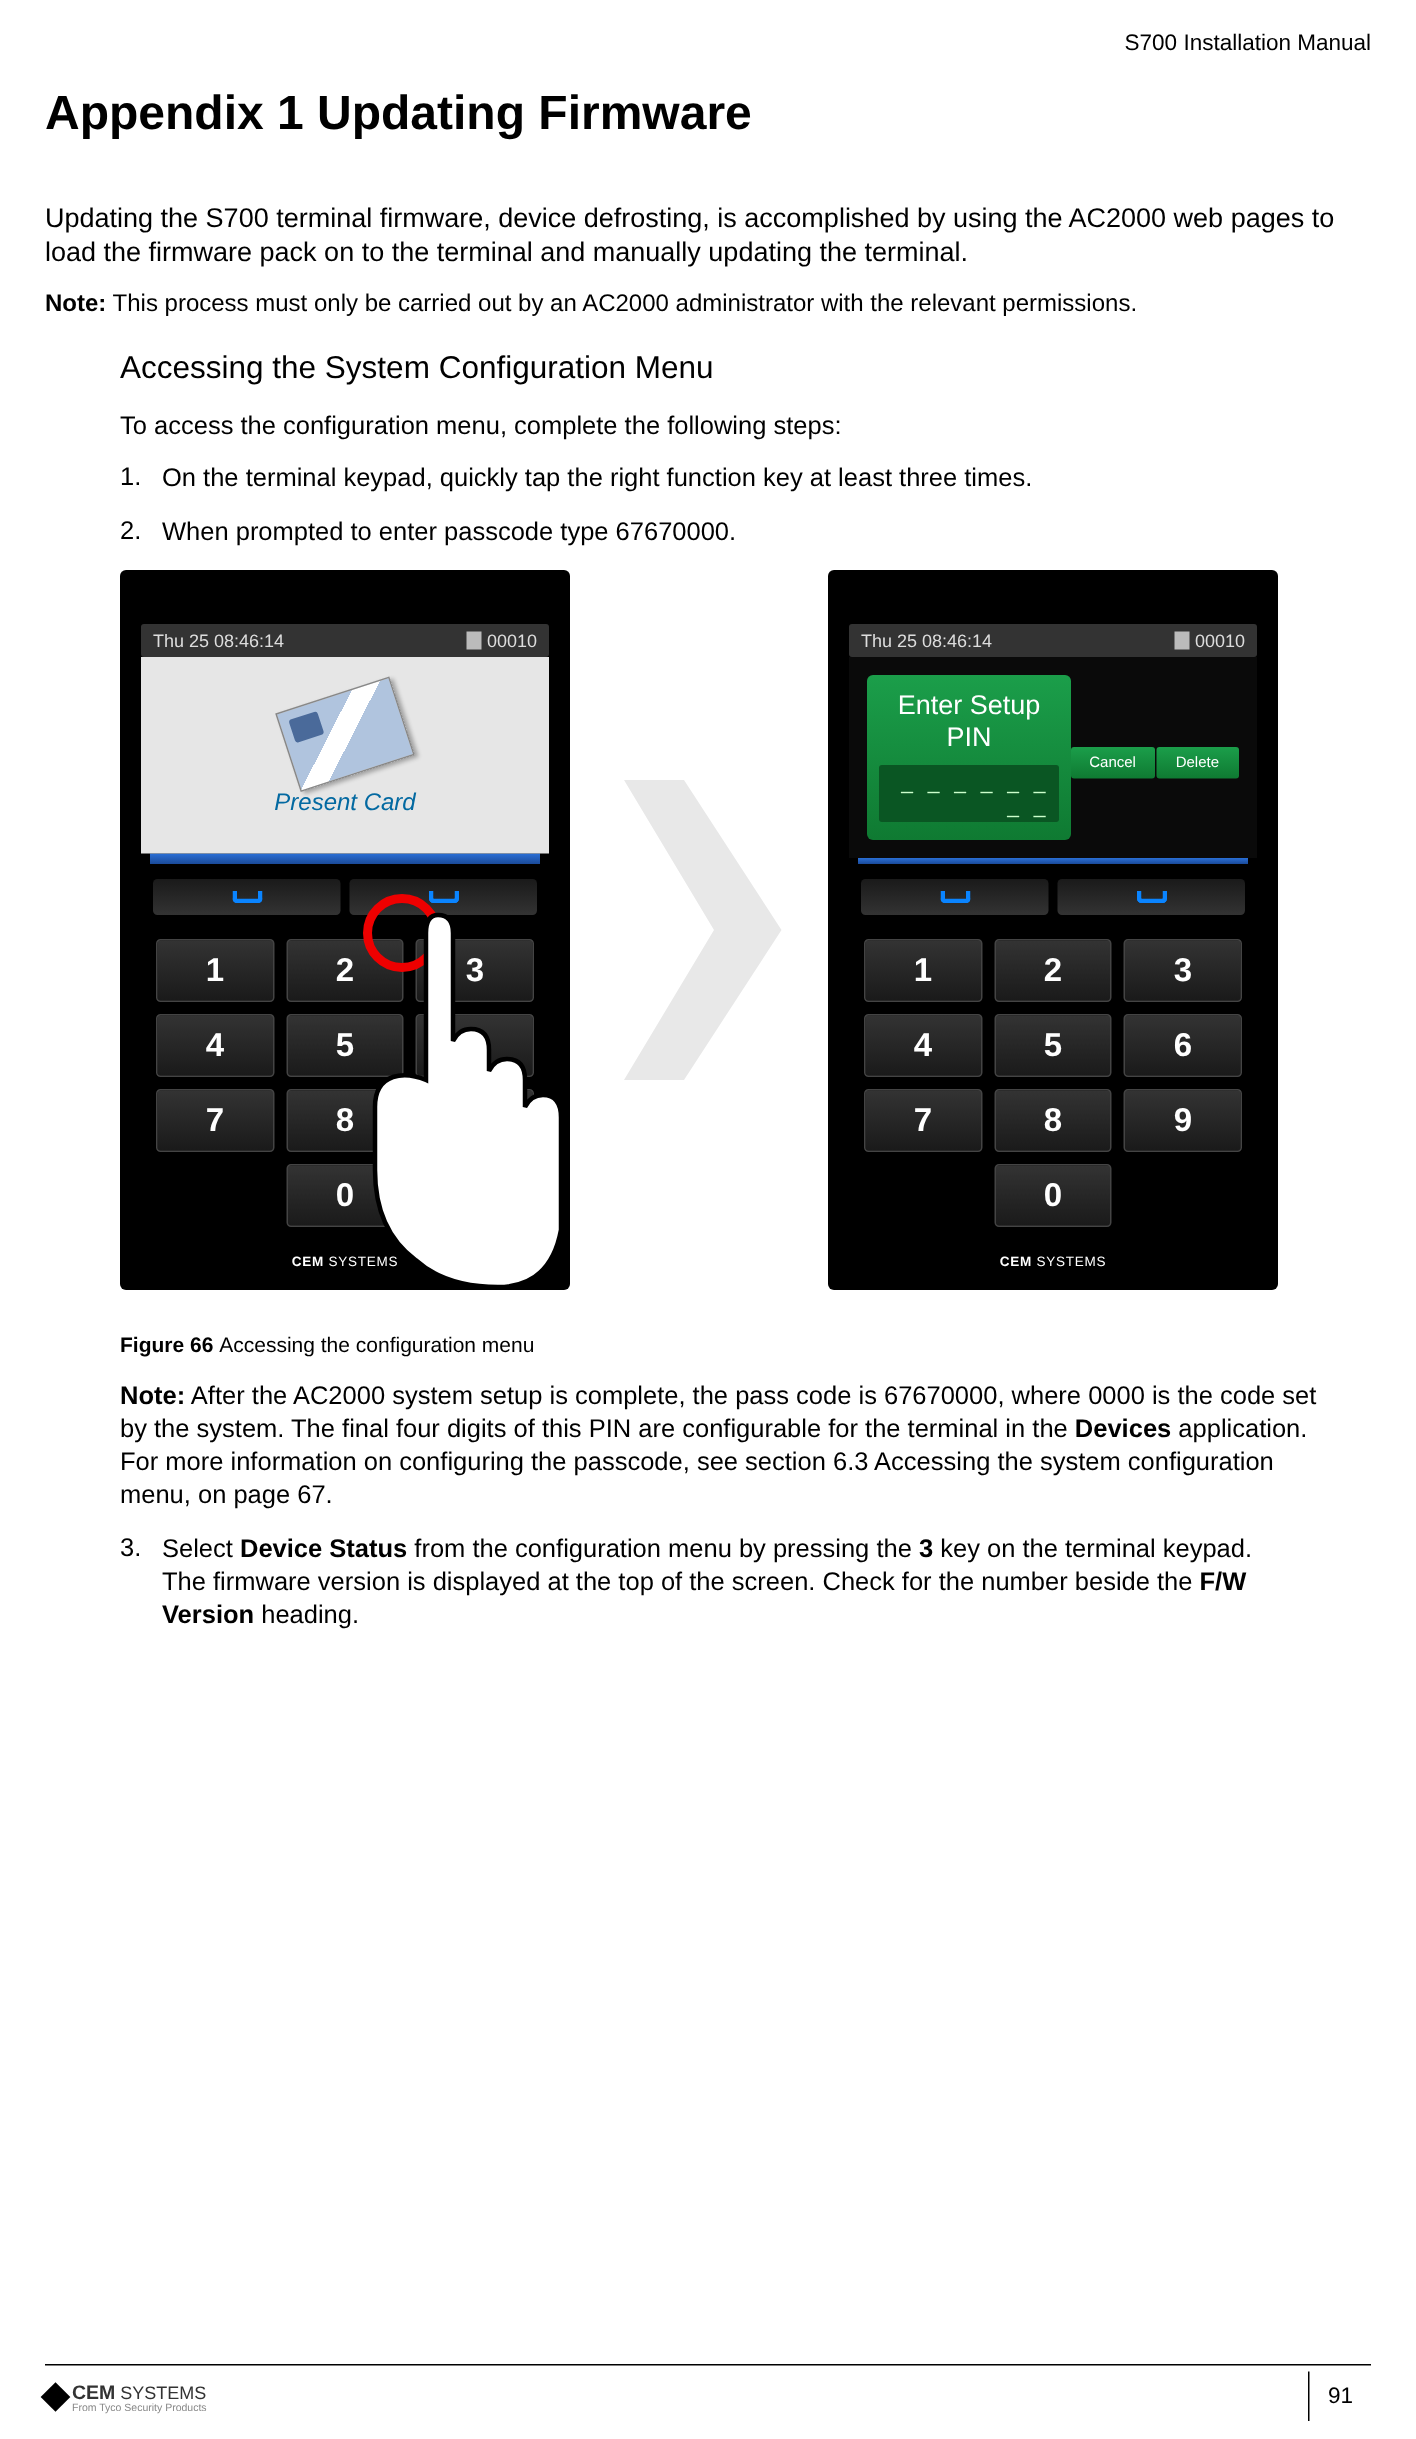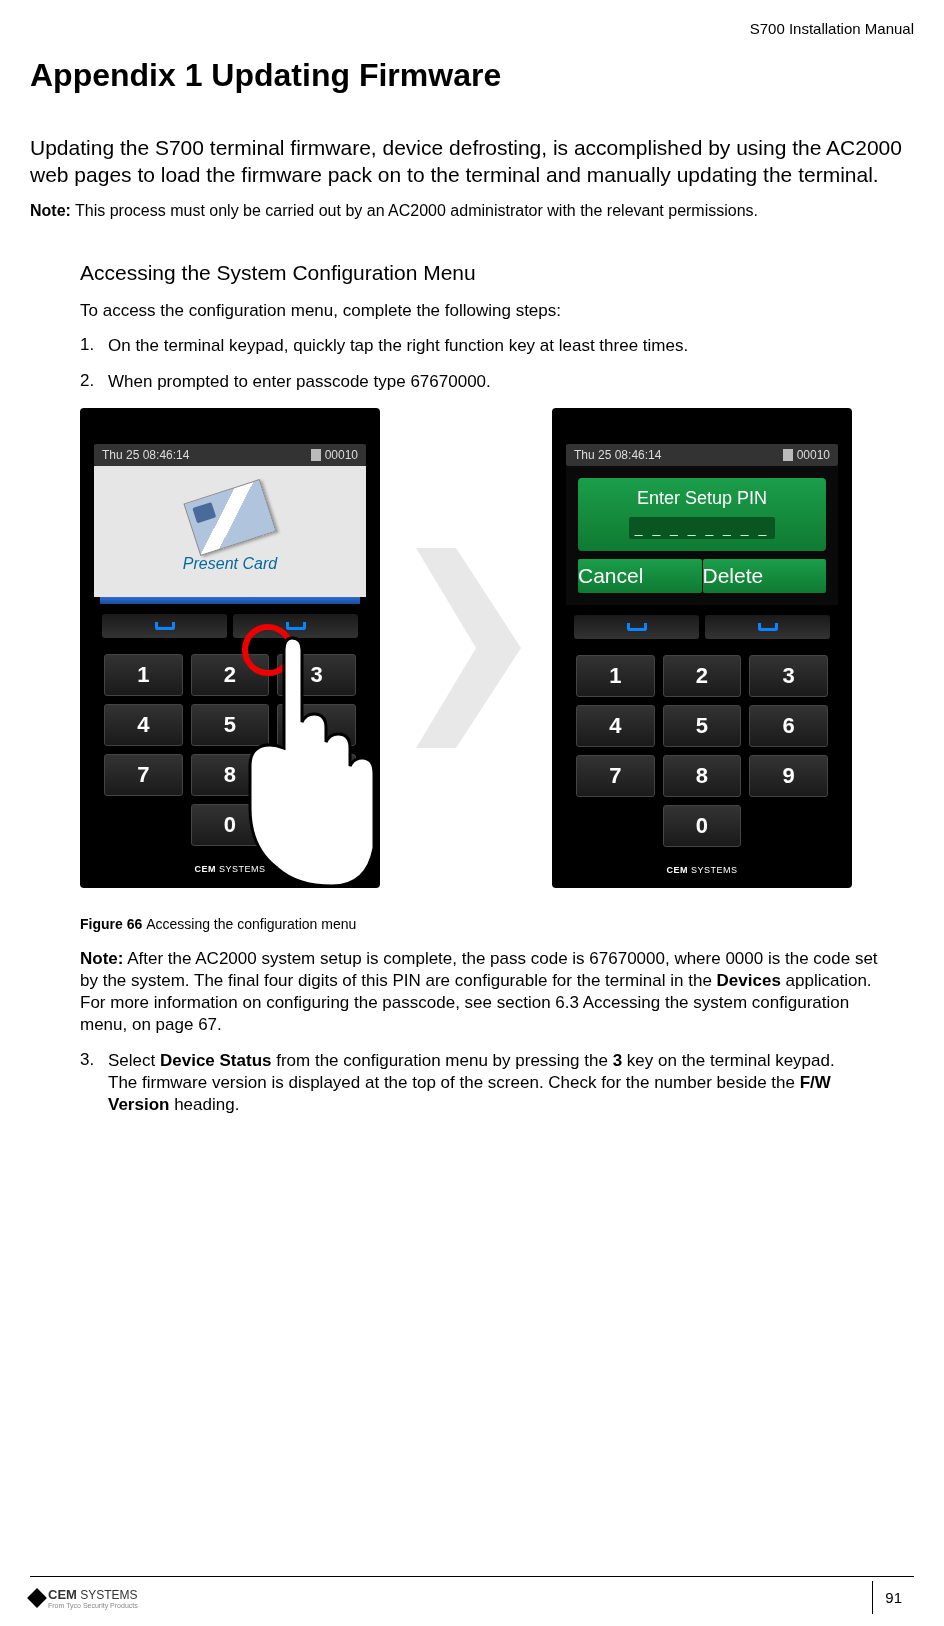--- a/index.html
+++ b/index.html
@@ -18,28 +18,28 @@
     text-align: right;
     font-size: 15px;
     margin-bottom: 20px;
   }
   h1 {
     font-size: 32px;
     font-weight: bold;
     margin-bottom: 40px;
   }
   .intro {
-    font-size: 21px;
+    font-size: 18px;
     line-height: 1.3;
     margin-bottom: 12px;
   }
   .note-line {
     font-size: 16px;
     line-height: 1.3;
-    margin-bottom: 40px;
+    margin-bottom: 20px;
   }
   .note-line .note-label { font-weight: bold; }
   .section {
     padding-left: 50px;
     padding-right: 20px;
   }
   h2 {
     font-size: 21px;
     font-weight: normal;
     margin-bottom: 16px;
@@ -202,21 +202,21 @@
     display:flex;
     align-items:center;
     justify-content:center;
   }
   .arrow-block svg { width: 120px; height: 220px; }
   
   .pin-screen {
     background: #0a0a0a;
     height: 150px;
     display:flex;
-    flex-direction:column;
+    flex-direction:row;
     align-items:center;
     justify-content:center;
     padding: 12px;
   }
   .pin-box {
     background: linear-gradient(#1b9e4a,#0f7a32);
     border-radius: 4px;
     width: 100%;
     padding: 10px 8px 12px 8px;
     text-align:center;
@@ -240,21 +240,22 @@
   .pin-btn-row {
     display:flex;
     width: 100%;
     margin-top: 8px;
     gap:1px;
   }
   .pin-btn-row .pbtn {
     flex:1;
     background: linear-gradient(#1b9e4a,#0f7a32);
     color:#fff;
-    font-size: 21px;
+    font-size: 10px;
+    text-align:center;
     padding: 5px 0;
     border-radius: 2px;
   }
   .figure-caption {
     text-align: left;
     font-size: 14px;
     margin-bottom: 16px;
     margin-top: 28px;
   }
   .figure-caption .fb { font-weight: bold; }

